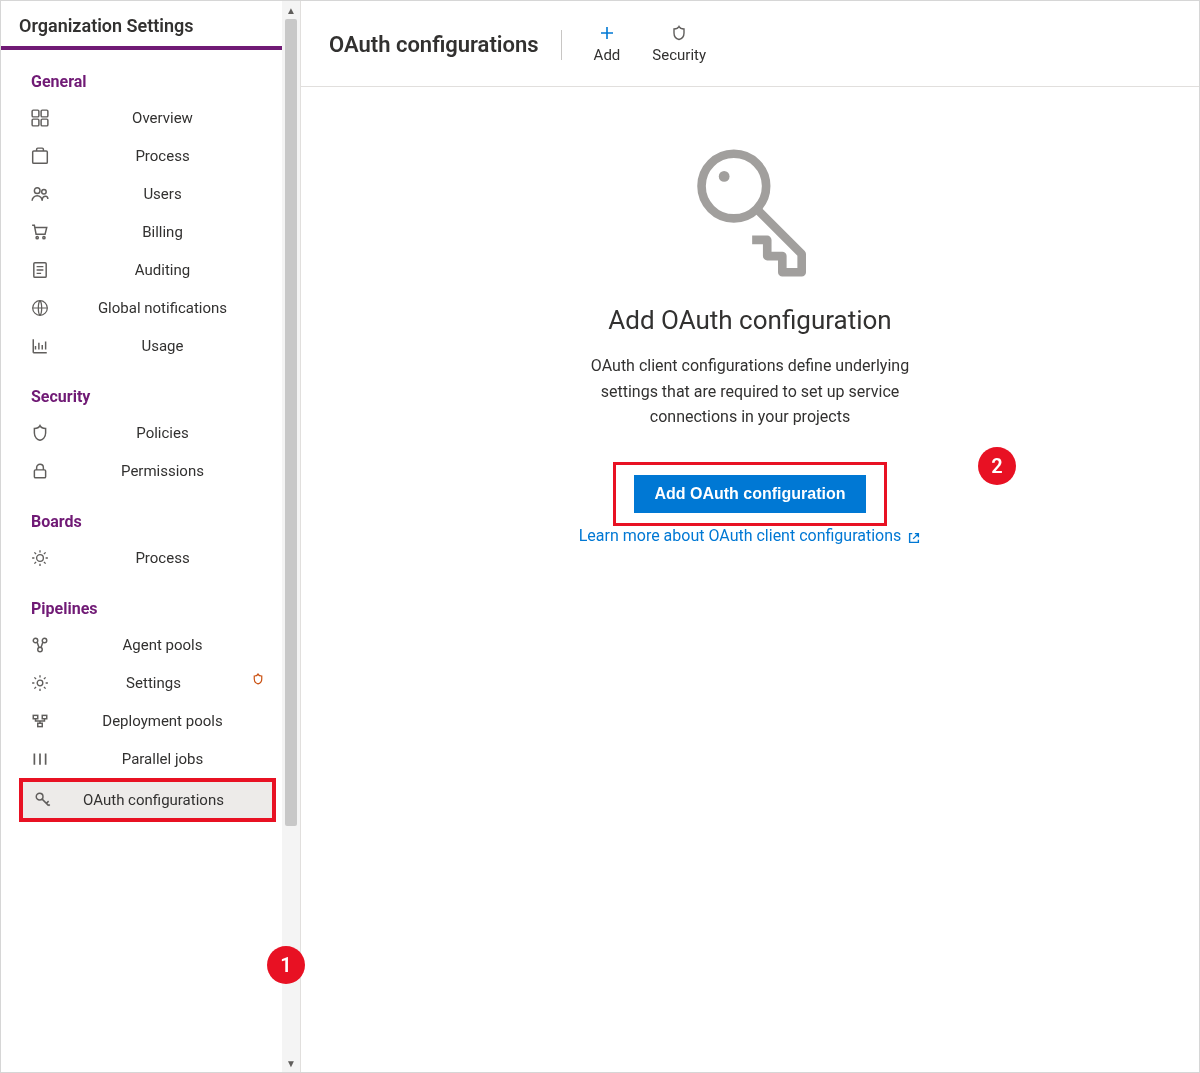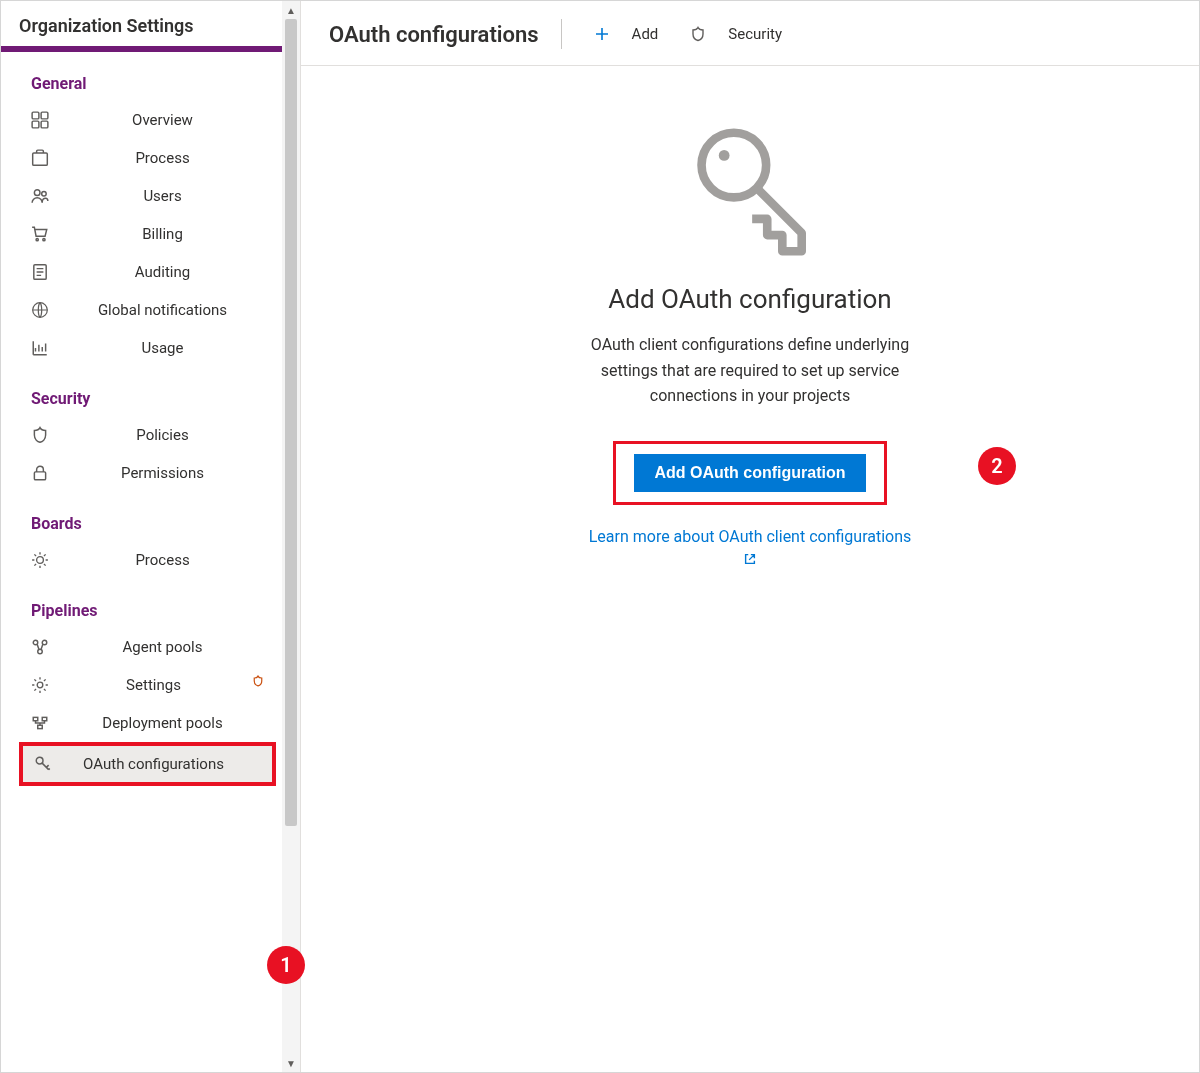--- a/index.html
+++ b/index.html
@@ -25,21 +25,21 @@
       flex-shrink: 0;
       border-right: 1px solid #e1dfdd;
       display: flex;
       flex-direction: column;
       position: relative;
     }
     .sidebar-title {
       font-size: 18px;
       font-weight: 600;
       padding: 14px 18px 10px 18px;
-      border-bottom: 6px solid #701a75;
+      border-bottom: 4px solid #701a75;
     }
     .sidebar-scroll {
       flex: 1;
       overflow-y: auto;
       position: relative;
       padding-right: 6px;
     }
     .sidebar-scroll-inner {
       padding-bottom: 30px;
     }
@@ -138,25 +138,26 @@
     }
     .header h1 {
       font-size: 22px;
       font-weight: 600;
       color: #323130;
     }
     .vbar { width:1px; height:30px; background:#c8c6c4; margin:0 10px; }
     .cmd {
       display: inline-flex;
       align-items: center;
-      gap: 22px;
+      gap: 5px;
       padding: 6px 10px;
       cursor: pointer;
       font-size: 15px;
       color: #323130;
+      flex-direction: column;
     }
     .cmd .cmd-icon { width:16px; height:16px; display:inline-flex; color:#0078d4; }
     .cmd.sec .cmd-icon { color:#605e5c; }
     .cmd .cmd-icon svg { width:16px; height:16px; }
     .content {
       flex:1;
       display:flex;
       flex-direction:column;
       align-items:center;
       padding-top:56px;
@@ -170,22 +171,22 @@
       font-size:26px; font-weight:400; color:#323130; margin-bottom:18px;
     }
     .empty-desc {
       font-size:16px; color:#323130; text-align:center; max-width:340px; line-height:1.6; margin-bottom:32px;
     }
     .primary-btn {
       background:#0078d4; color:#fff; border:none;
       font-size:16px; font-weight:600; padding:10px 20px; cursor:pointer;
     }
     .learn-link {
-      margin-top:22px; color:#0078d4; font-size:16px;
-      display:inline-flex; align-items:center; gap:6px; cursor:pointer; text-decoration:none;flex-direction:column;
+      color:#0078d4; font-size:16px;
+      display:inline-flex; align-items:flex-end; gap:6px; cursor:pointer; text-decoration:none;
     }
     .learn-link .ext-icon { width:14px; height:14px; display:inline-flex; }
     .learn-link .ext-icon svg { width:14px; height:14px; }
     
     #callout1 { top: 945px; left: 266px; }
     #callout2 { top: 446px; left: 977px; }
   </style>
 </head>
 <body>
 
@@ -343,20 +344,28 @@
             <svg viewBox="0 0 16 16" fill="none" stroke="currentColor" stroke-width="1.3">
                 <rect x="2" y="3" width="4" height="3"></rect>
                 <rect x="10" y="3" width="4" height="3"></rect>
                 <rect x="6" y="10" width="4" height="3"></rect>
                 <path d="M4 6v2h8V6M8 8v2"></path>
               </svg>
           </span>
           <span class="label">Deployment pools</span>
         </div>
 
+        <div class="nav-item">
+          <span class="icon">
+            <svg viewBox="0 0 16 16" fill="none" stroke="currentColor" stroke-width="1.5">
+                <path d="M3 3v10M8 3v10M13 3v10"></path>
+              </svg>
+          </span>
+          <span class="label">Parallel jobs</span>
+        </div>
 
         <div class="nav-item selected red-box" style="margin:0 18px 0 18px; padding-left:12px;">
           <span class="icon">
             <svg viewBox="0 0 16 16" fill="none" stroke="currentColor" stroke-width="1.3">
                 <circle cx="5" cy="5" r="3"></circle>
                 <path d="M7 7l6 6M11 11l2-2M13 13l1-1"></path>
               </svg>
           </span>
           <span class="label">OAuth configurations</span>
         </div>

